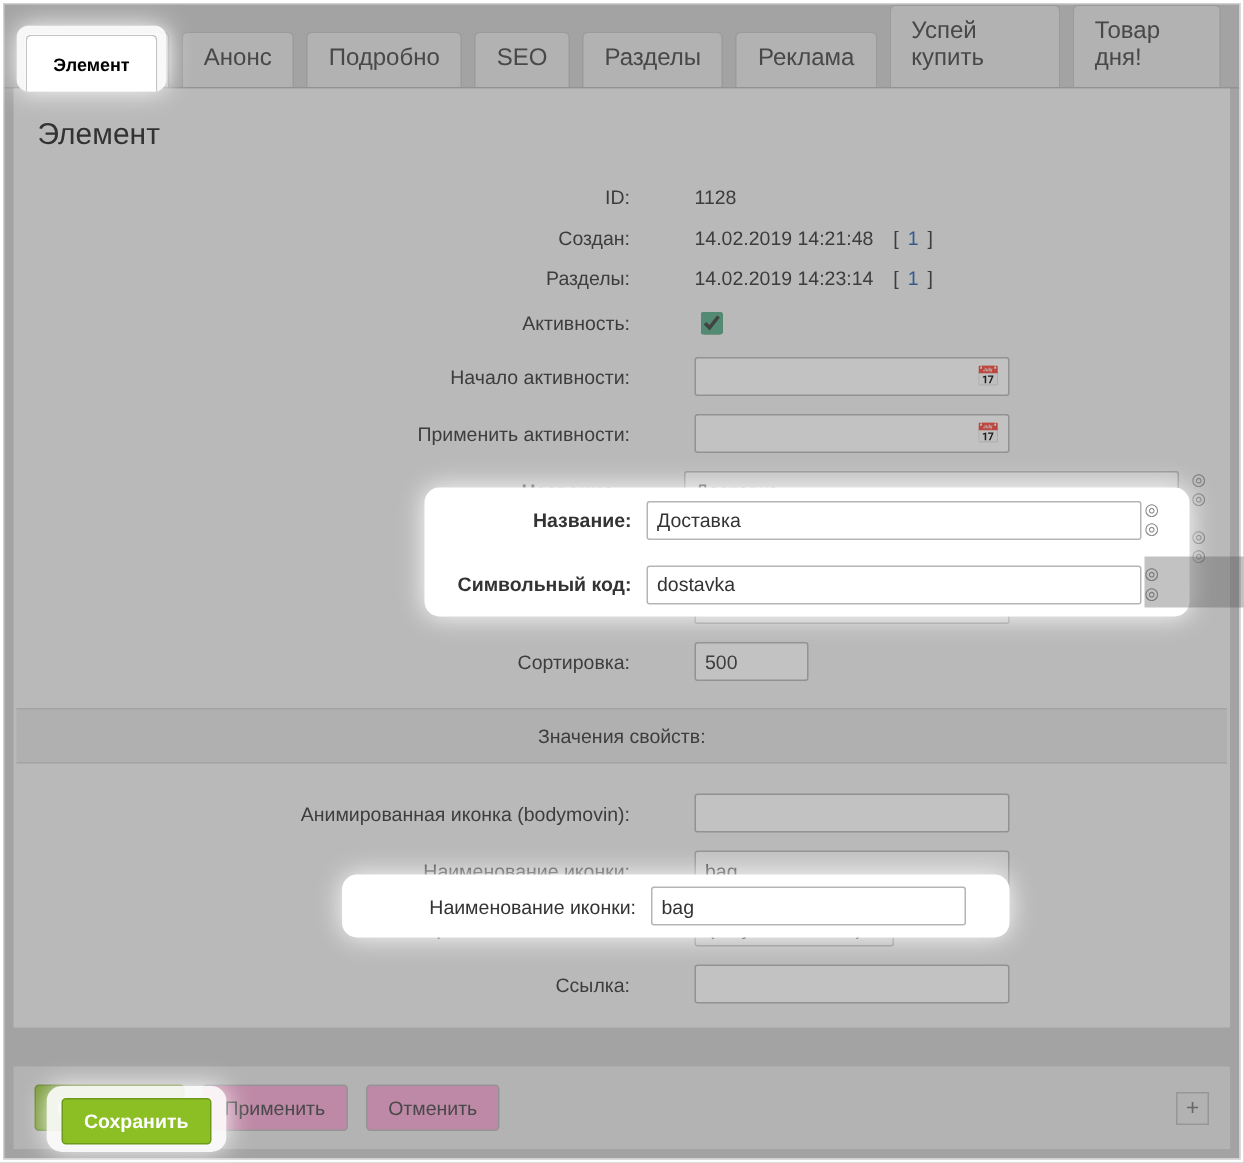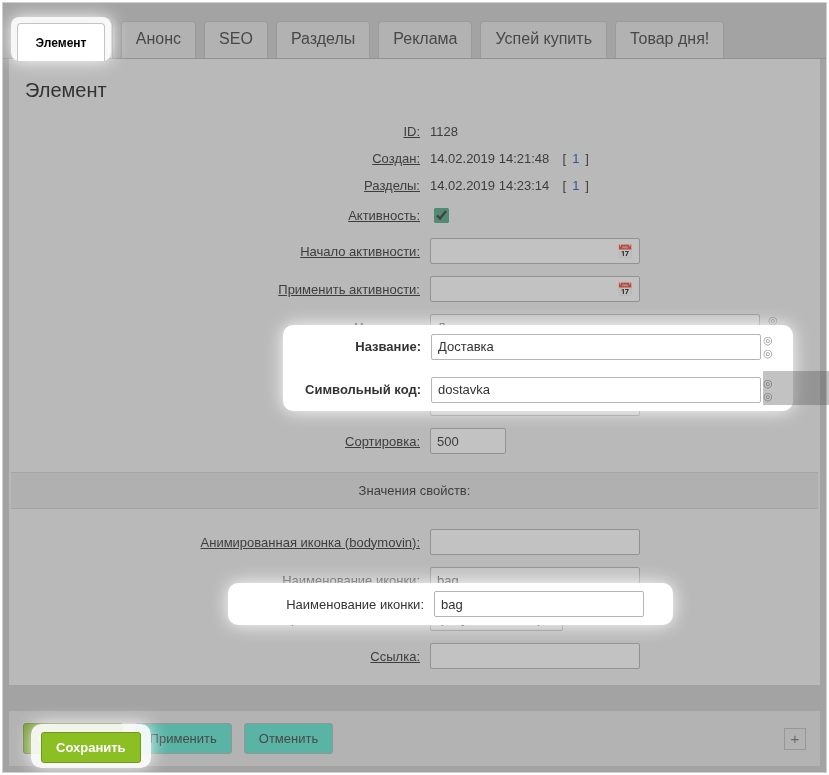--- a/index.html
+++ b/index.html
@@ -70,28 +70,28 @@
   .form-row {
     display: flex;
     align-items: center;
     padding: 6px 16px;
   }
   .form-label {
     width: 405px;
     text-align: right;
     padding-right: 10px;
     color: #333;
-    text-decoration: underline;
   }
   .form-value {
     flex: 1;
     display: flex;
     align-items: center;
     color: #333;
     gap: 6px;
+    margin-left: 33px;
   }
   .form-value .link { color: #2a5db0; cursor: pointer; }
   .txt {
     background: #fff;
     border: 1px solid #b5b5b5;
     border-radius: 2px;
     padding: 4px 6px;
     font-size: 13px;
     color: #333;
     height: 26px;
@@ -138,21 +138,21 @@
     background: #e8e8e8;
     border-top: 1px solid #cfcfcf;
     padding: 12px 14px;
     display: flex;
     align-items: center;
     gap: 12px;
   }
   .btn {
     border: 1px solid #b9b9b9;
     border-radius: 3px;
-    background: #5eead4;
+    background: #f9a8d4;
     color: #444;
     padding: 7px 14px;
     font-size: 13px;
     cursor: pointer;
   }
   .btn.primary {
     background: #8bbf24;
     border-color: #6e9a1c;
     color: #fff;
     font-weight: bold;
@@ -208,20 +208,21 @@
 
 </style>
 </head>
 <body>
 
 <div class="frame">
 
   <div class="tabs">
     <div class="tab active">Элемент</div>
     <div class="tab">Анонс</div>
+    <div class="tab">Подробно</div>
     <div class="tab">SEO</div>
     <div class="tab">Разделы</div>
     <div class="tab">Реклама</div>
     <div class="tab">Успей купить</div>
     <div class="tab">Товар дня!</div>
   </div>
 
   <div class="panel">
     <div class="panel-title">Элемент</div>
 

